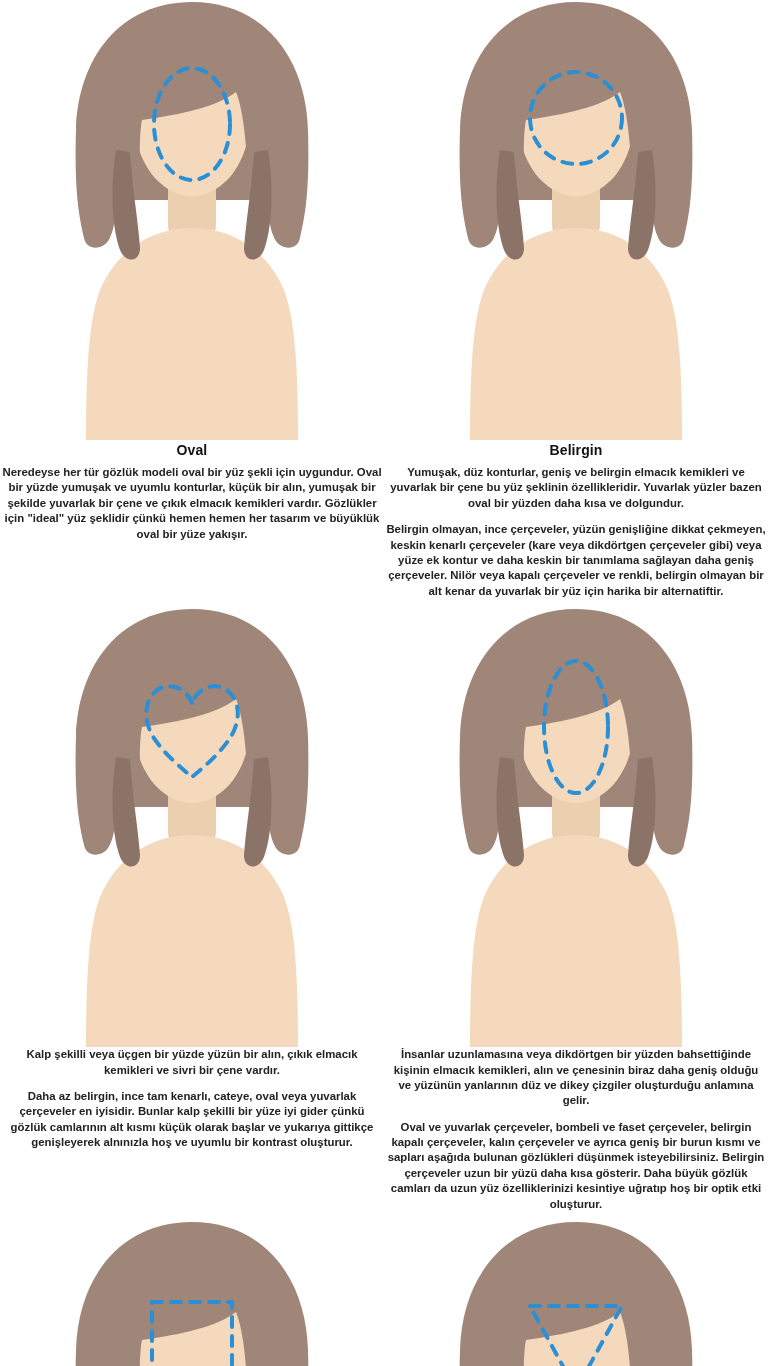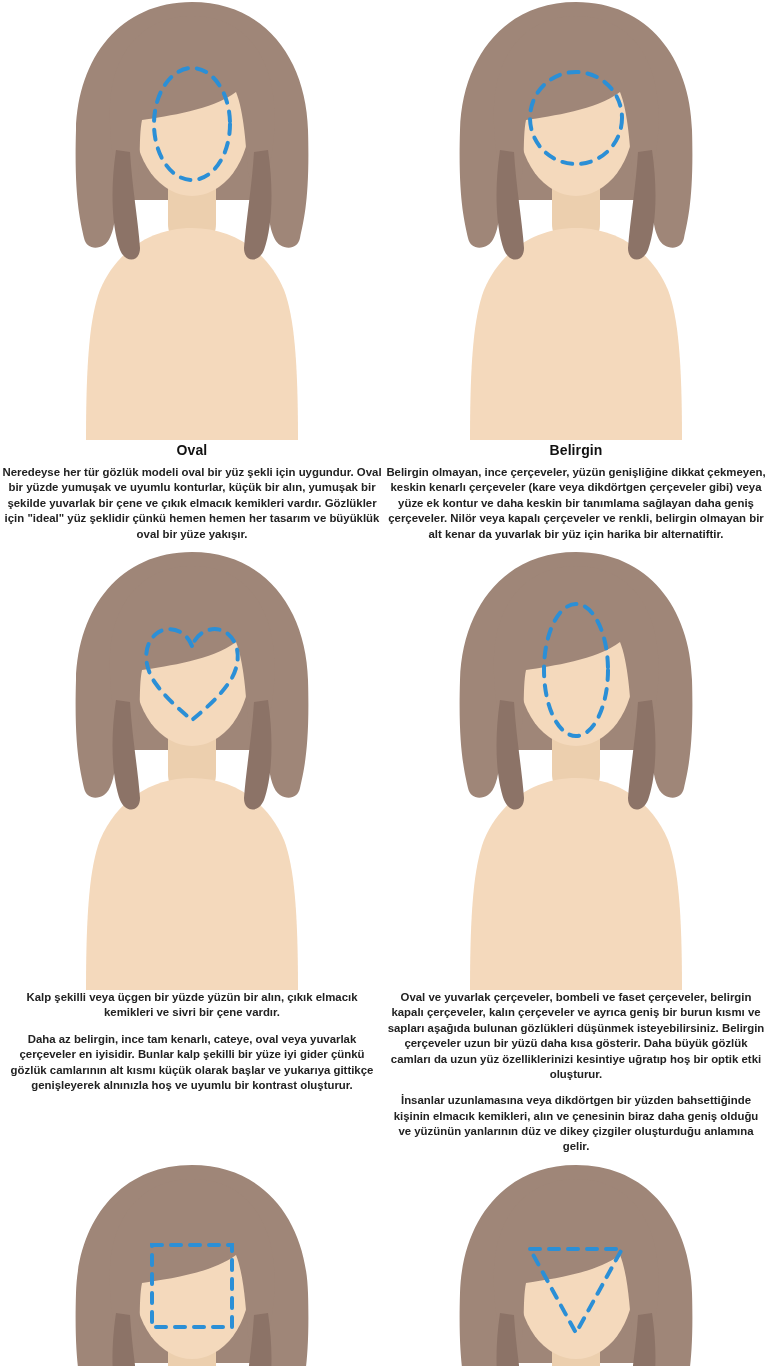--- a/index.html
+++ b/index.html
@@ -110,20 +110,21 @@
             <path d="M192 16 C142 16 112 54 110 106 C109 136 113 162 118 178 C122 190 132 192 136 182 C142 166 138 140 142 120 C168 116 212 110 236 92 C244 112 246 146 248 172 C250 186 262 190 266 178 C272 158 276 134 274 104 C270 52 242 16 192 16 Z" fill="#9f8678"></path>
             <path d="M116 150 C110 190 112 228 120 250 C126 264 140 262 140 248 C138 220 132 186 130 152 Z" fill="#8c7367"></path>
             <path d="M268 150 C274 190 272 228 264 250 C258 264 244 262 244 248 C246 220 252 186 254 152 Z" fill="#8c7367"></path>
 
             <circle cx="192" cy="118" r="46" fill="none" stroke="#2b8fd6" stroke-width="4" stroke-dasharray="10 9" stroke-linecap="round"></circle>
           </g>
         </svg>
       </div>
       <div class="cell-title">Belirgin</div>
       <div class="cell-body">
+        <p>Yumuşak, düz konturlar, geniş ve belirgin elmacık kemikleri ve yuvarlak bir çene bu yüz şeklinin özellikleridir. Yuvarlak yüzler bazen oval bir yüzden daha kısa ve dolgundur.</p>
         <p>Belirgin olmayan, ince çerçeveler, yüzün genişliğine dikkat çekmeyen, keskin kenarlı çerçeveler (kare veya dikdörtgen çerçeveler gibi) veya yüze ek kontur ve daha keskin bir tanımlama sağlayan daha geniş çerçeveler. Nilör veya kapalı çerçeveler ve renkli, belirgin olmayan bir alt kenar da yuvarlak bir yüz için harika bir alternatiftir.</p>
       </div>
     </div>
 
     <div class="cell">
       <div class="face-wrap">
         <svg class="face-svg" viewBox="0 0 384 440" xmlns="http://www.w3.org/2000/svg">
           <g>
             <path d="M192 2 C120 2 78 58 76 130 C74 196 80 220 84 238 C86 248 96 250 104 245 C112 240 116 222 116 200 L268 200 C268 222 272 240 280 245 C288 250 298 248 300 238 C304 220 310 196 308 130 C306 58 264 2 192 2 Z" fill="#9f8678"></path>
             <path d="M168 172 L216 172 L216 224 C216 238 206 246 192 246 C178 246 168 238 168 224 Z" fill="#eccfae"></path>
@@ -153,22 +154,22 @@
             <ellipse cx="192" cy="118" rx="58" ry="78" fill="#f4d9bc"></ellipse>
             <path d="M192 16 C142 16 112 54 110 106 C109 136 113 162 118 178 C122 190 132 192 136 182 C142 166 138 140 142 120 C168 116 212 110 236 92 C244 112 246 146 248 172 C250 186 262 190 266 178 C272 158 276 134 274 104 C270 52 242 16 192 16 Z" fill="#9f8678"></path>
             <path d="M116 150 C110 190 112 228 120 250 C126 264 140 262 140 248 C138 220 132 186 130 152 Z" fill="#8c7367"></path>
             <path d="M268 150 C274 190 272 228 264 250 C258 264 244 262 244 248 C246 220 252 186 254 152 Z" fill="#8c7367"></path>
 
             <ellipse cx="192" cy="120" rx="32" ry="66" fill="none" stroke="#2b8fd6" stroke-width="4" stroke-dasharray="10 9" stroke-linecap="round"></ellipse>
           </g>
         </svg>
       </div>
       <div class="cell-body">
+        <p>İnsanlar uzunlamasına veya dikdörtgen bir yüzden bahsettiğinde kişinin elmacık kemikleri, alın ve çenesinin biraz daha geniş olduğu ve yüzünün yanlarının düz ve dikey çizgiler oluşturduğu anlamına gelir.</p>
         <p>Oval ve yuvarlak çerçeveler, bombeli ve faset çerçeveler, belirgin kapalı çerçeveler, kalın çerçeveler ve ayrıca geniş bir burun kısmı ve sapları aşağıda bulunan gözlükleri düşünmek isteyebilirsiniz. Belirgin çerçeveler uzun bir yüzü daha kısa gösterir. Daha büyük gözlük camları da uzun yüz özelliklerinizi kesintiye uğratıp hoş bir optik etki oluşturur.</p>
-        <p>İnsanlar uzunlamasına veya dikdörtgen bir yüzden bahsettiğinde kişinin elmacık kemikleri, alın ve çenesinin biraz daha geniş olduğu ve yüzünün yanlarının düz ve dikey çizgiler oluşturduğu anlamına gelir.</p>
       </div>
     </div>
 
     <div class="cell">
       <div class="face-wrap">
         <svg class="face-svg" viewBox="0 0 384 440" xmlns="http://www.w3.org/2000/svg">
           <g>
             <path d="M192 2 C120 2 78 58 76 130 C74 196 80 220 84 238 C86 248 96 250 104 245 C112 240 116 222 116 200 L268 200 C268 222 272 240 280 245 C288 250 298 248 300 238 C304 220 310 196 308 130 C306 58 264 2 192 2 Z" fill="#9f8678"></path>
             <path d="M168 172 L216 172 L216 224 C216 238 206 246 192 246 C178 246 168 238 168 224 Z" fill="#eccfae"></path>
             <path d="M192 228 C150 228 116 252 100 290 C90 316 86 360 86 440 L298 440 C298 360 294 316 284 290 C268 252 234 228 192 228 Z" fill="#f4d9bc"></path>

